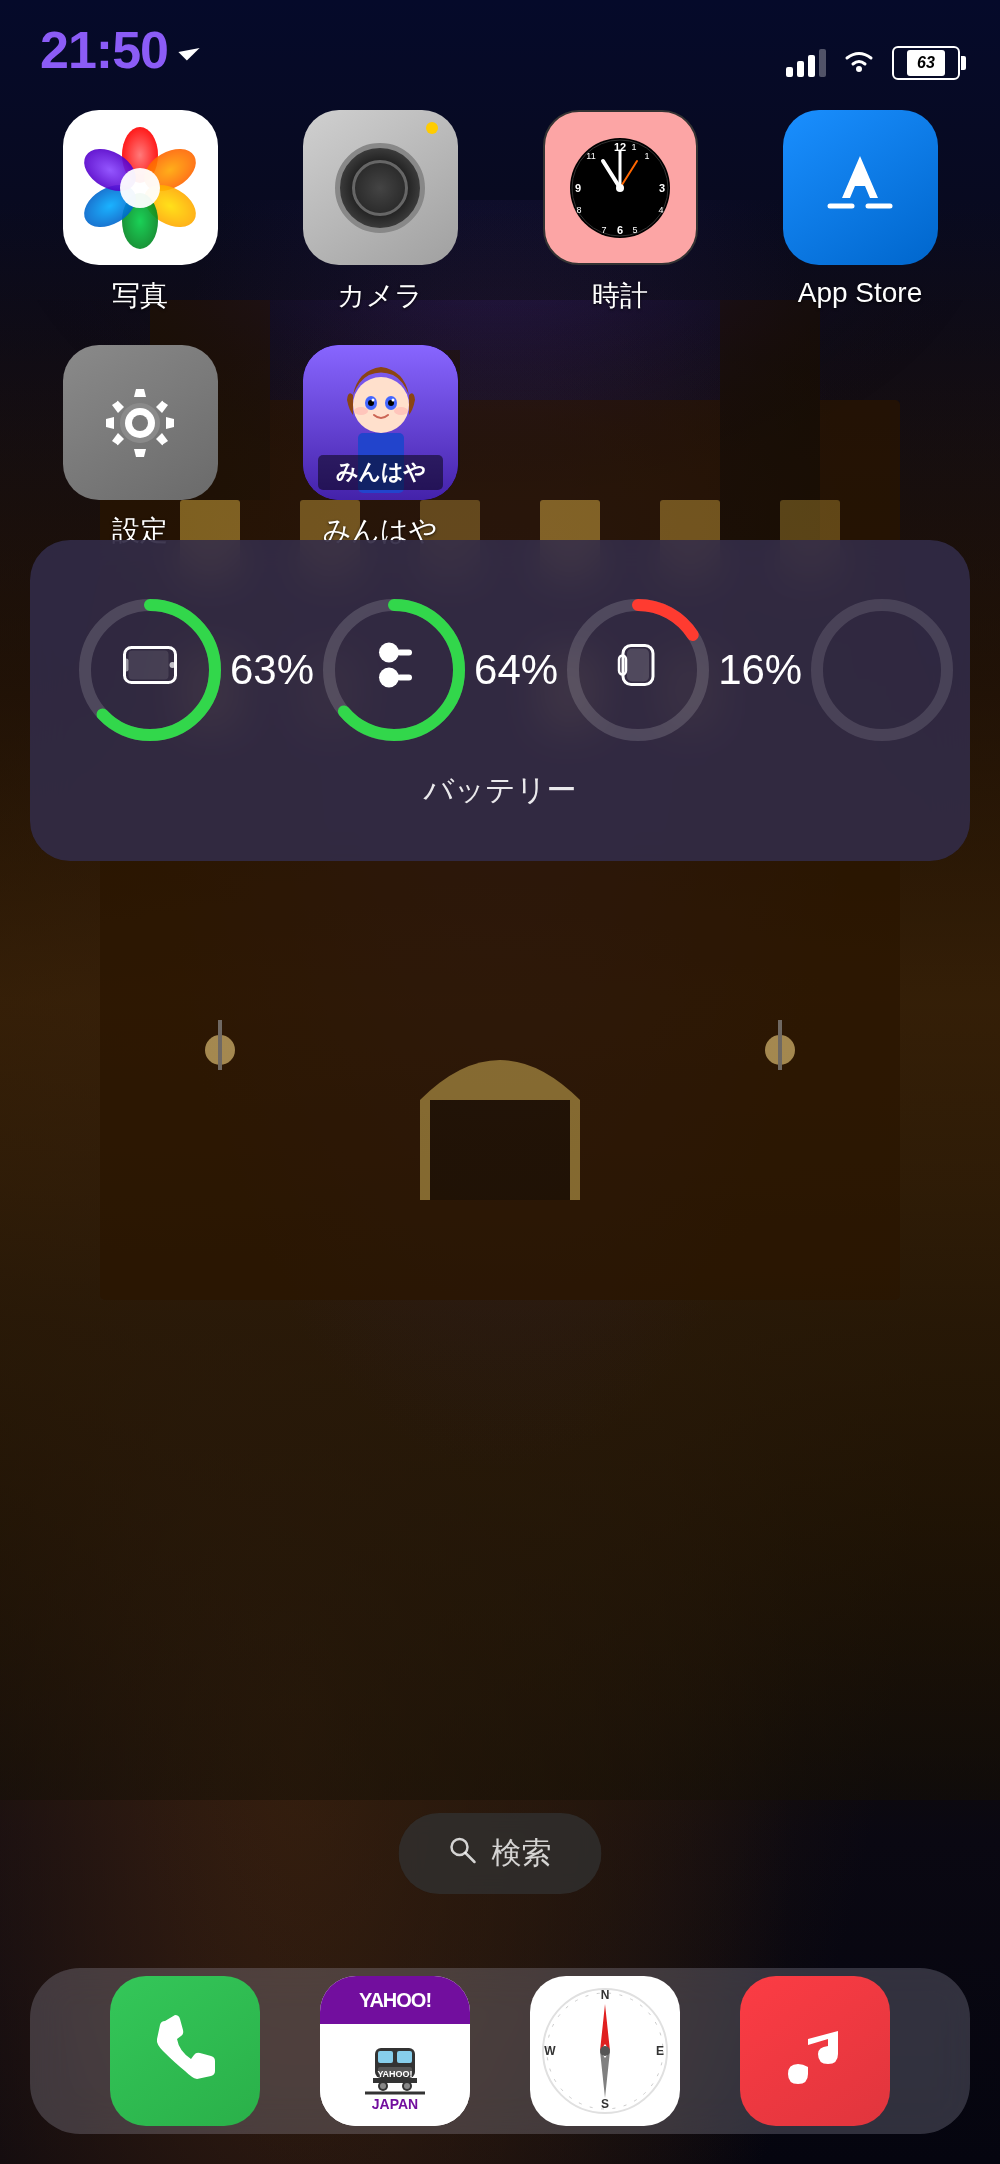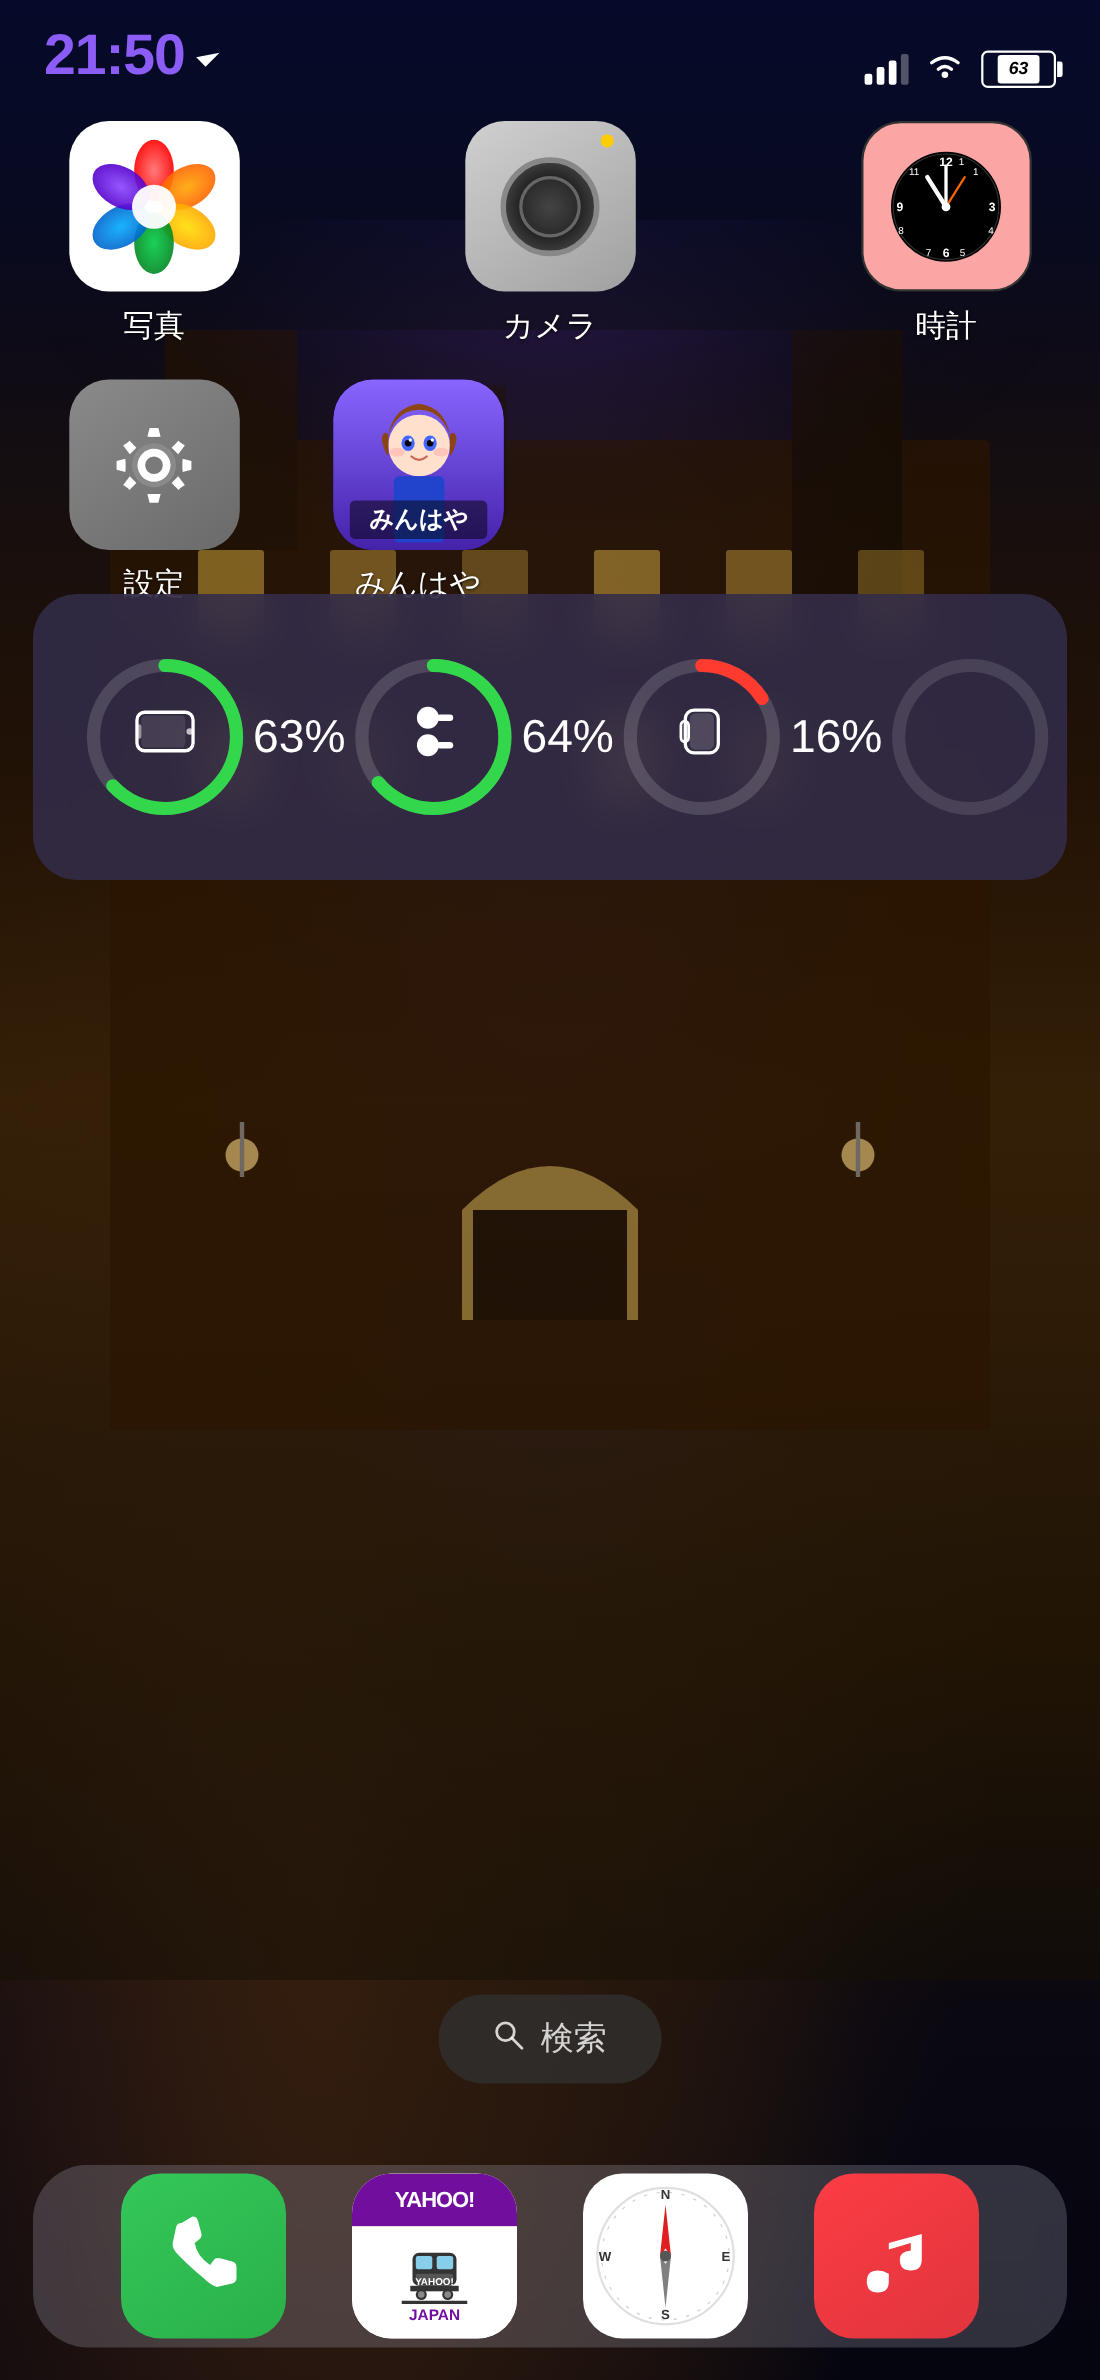--- a/index.html
+++ b/index.html
@@ -528,20 +528,34 @@
 
           <line x1="55" y1="55" x2="55" y2="18" stroke="white" stroke-width="3" stroke-linecap="round"></line>
 
           <line x1="55" y1="55" x2="72" y2="28" stroke="#ff6600" stroke-width="2" stroke-linecap="round"></line>
           <circle cx="55" cy="55" r="4" fill="white"></circle>
         </svg>
       </div>
       <span class="app-label">時計</span>
     </div>
 
+    <div class="app-item">
+      <div class="app-icon appstore-icon">
+        <svg width="100" height="100" viewBox="0 0 100 100">
+          <path d="M50 15 L62 37 L85 37 L68 53 L75 76 L50 62 L25 76 L32 53 L15 37 L38 37 Z" fill="none"></path>
+
+          <path d="M50 18 L68 60 L60 60 L55 48 L45 48 L40 60 L32 60 Z" fill="white" stroke="none"></path>
+          <line x1="42" y1="44" x2="58" y2="44" stroke="white" stroke-width="3.5"></line>
+
+          <line x1="20" y1="68" x2="42" y2="68" stroke="white" stroke-width="5" stroke-linecap="round"></line>
+          <line x1="58" y1="68" x2="80" y2="68" stroke="white" stroke-width="5" stroke-linecap="round"></line>
+        </svg>
+      </div>
+      <span class="app-label">App Store</span>
+    </div>
   </div>
 
   <div class="app-row">
 
     <div class="app-item">
       <div class="app-icon settings-icon">
         <svg class="gear-svg" viewBox="0 0 110 110">
           <path d="M55 35 A20 20 0 1 1 54.99 35 Z" fill="#8a8a8a"></path>
           <path fill="white" d="M55 20 A35 35 0 0 1 55 90 A35 35 0 0 1 55 20 Z" style="display:none"></path>
           <g transform="translate(55,55)">
@@ -680,20 +694,21 @@
     </div>
 
     <div class="battery-device">
       <div class="device-ring">
         <svg viewBox="0 0 160 160">
           <circle cx="80" cy="80" r="65" fill="none" stroke="rgba(255,255,255,0.12)" stroke-width="12"></circle>
         </svg>
       </div>
     </div>
   </div>
+  <div id="battery-label">バッテリー</div>
 </div>
 
 <div id="search-bar">
   <span class="search-icon">
     <svg width="28" height="28" viewBox="0 0 28 28">
       <circle cx="11" cy="11" r="8" fill="none" stroke="rgba(255,255,255,0.8)" stroke-width="2.5"></circle>
       <line x1="17" y1="17" x2="26" y2="26" stroke="rgba(255,255,255,0.8)" stroke-width="2.5" stroke-linecap="round"></line>
     </svg>
   </span>
   <span class="search-text">検索</span>

